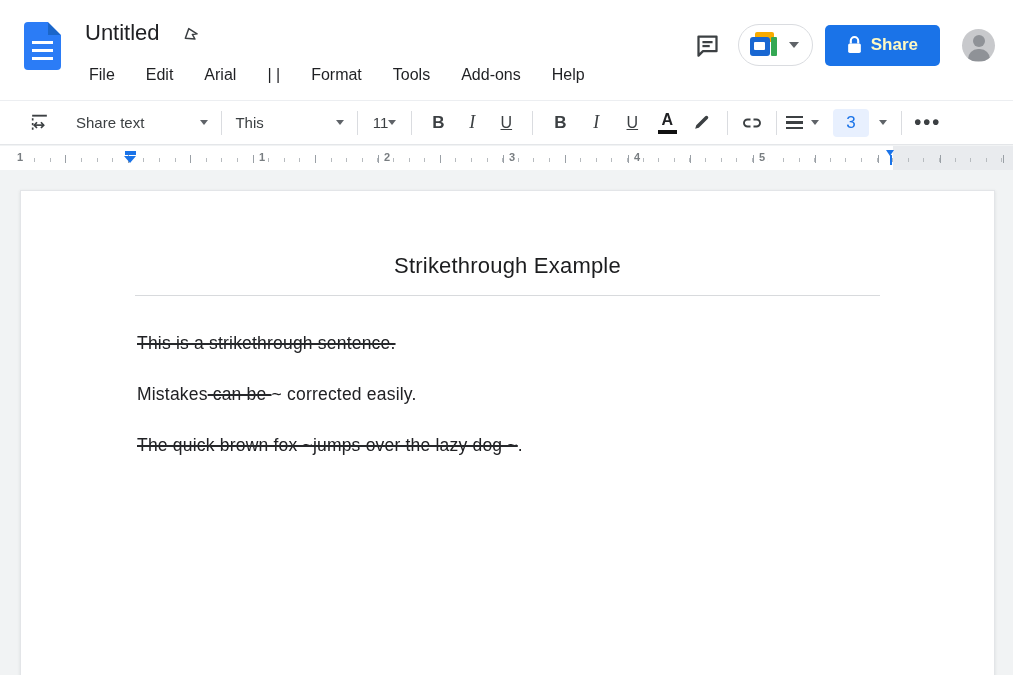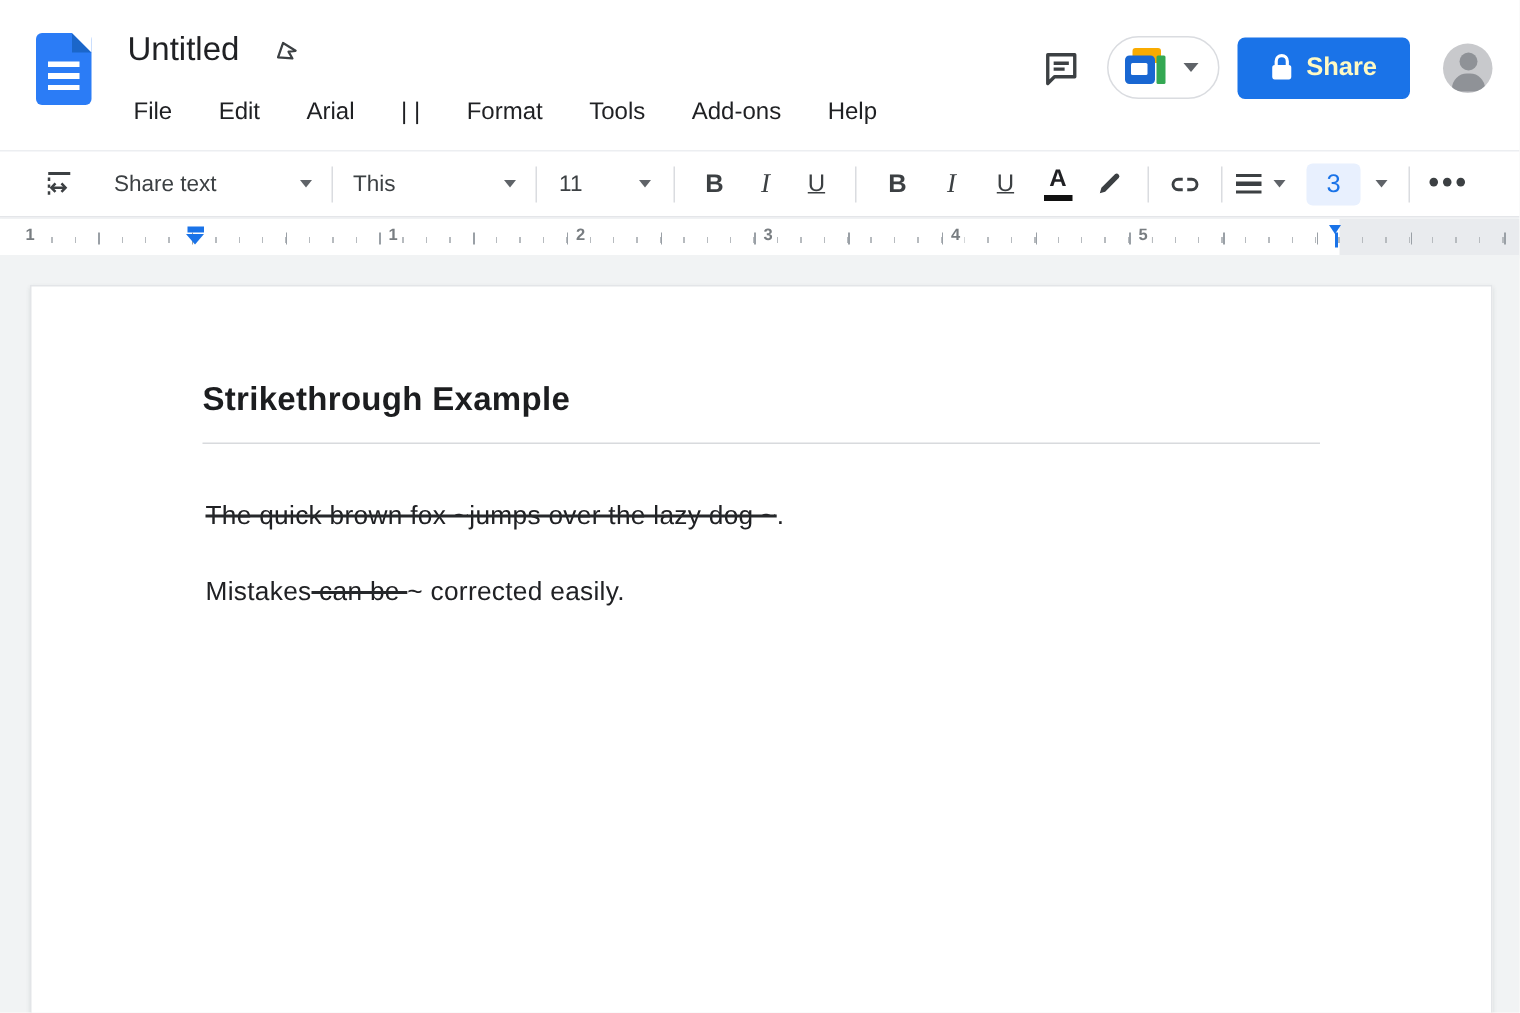--- a/index.html
+++ b/index.html
@@ -37,21 +37,21 @@
 
   
   .toolbar { position:absolute; top:100px; left:0; right:0; height:45px; background:#fff; border-top:1px solid #eceef1; border-bottom:1px solid #e4e6e9; display:flex; align-items:center; color:#3c4043; }
   .tsep { width:1px; height:24px; background:#dadce0; margin:0 9px; }
   .tbtn { display:flex; align-items:center; justify-content:center; height:32px; min-width:30px; border-radius:4px; cursor:pointer; }
   .glyph-b { font-weight:700; font-size:17px; }
   .glyph-i { font-family:"Liberation Serif","DejaVu Serif",serif; font-style:italic; font-size:18px; }
   .glyph-u { font-size:16px; text-decoration:underline; }
   .style-dd { display:flex; align-items:center; gap:56px; font-size:15px; padding:0 4px; cursor:pointer; }
   .font-dd { display:flex; align-items:center; gap:72px; font-size:15px; padding:0 4px; cursor:pointer; }
-  .size-dd { display:flex; align-items:center; gap:38px; font-size:15px; padding:0 6px; cursor:pointer; }
+  .size-dd { display:flex; align-items:center; font-size:15px; padding:0 6px; cursor:pointer; }
   .a-color { display:flex; flex-direction:column; align-items:center; line-height:1; cursor:pointer; }
   .a-color .a { font-size:16px; font-weight:700; color:#202124; }
   .a-color .bar { width:19px; height:4px; background:#111; margin-top:2px; }
   .bars { display:flex; flex-direction:column; gap:3px; }
   .bars i { display:block; width:17px; height:2.5px; background:#3c4043; }
   .spacing-btn { display:flex; align-items:center; gap:10px; cursor:pointer; }
   .spacing-chip { background:#e8f0fe; border-radius:4px; padding:4px 13px; color:#1a73e8; font-size:17px; font-weight:500; }
   .more-dots { font-size:20px; font-weight:700; letter-spacing:2px; color:#3c4043; cursor:pointer; }
 
   
@@ -65,21 +65,21 @@
   .indent-marker { position:absolute; left:124px; top:5px; width:13px; height:14px; cursor:pointer; }
   .indent-marker .rect { position:absolute; left:1px; top:0; width:11px; height:4px; background:#1a73e8; }
   .indent-marker .tri { position:absolute; left:0; top:5px; width:0; height:0; border-left:6.5px solid transparent; border-right:6.5px solid transparent; border-top:7px solid #1a73e8; }
   .right-indent-marker { position:absolute; left:886px; top:4px; width:10px; height:16px; cursor:pointer; }
   .right-indent-marker .tri { position:absolute; left:0; top:0; width:0; height:0; border-left:4.5px solid transparent; border-right:4.5px solid transparent; border-top:6px solid #1a73e8; }
   .right-indent-marker .stem { position:absolute; left:4px; top:5px; width:1.6px; height:10px; background:#1a73e8; }
 
   
   .canvas { position:absolute; top:170px; left:0; right:0; bottom:0; background:#f1f3f4; }
   .page { position:absolute; left:20px; top:20px; width:975px; height:520px; background:#fff; border:1px solid #e3e5e8; box-shadow:0 1px 3px rgba(60,64,67,.12); }
-  .doc-head { margin:62px 114px 0; text-align:left; font-size:22px; font-weight:700; color:#1c1d1f; letter-spacing:.2px; }
+  .doc-head { margin:62px 114px 0; text-align:center; font-size:22px; font-weight:400; color:#1c1d1f; letter-spacing:.2px; }
   .doc-divider { margin:16px 114px 0 114px; height:1px; background:#d8dadd; }
   .doc-body { margin:35px 114px 0 116px; }
   .doc-line { font-size:17.5px; color:#202124; margin-bottom:27px; line-height:24px; letter-spacing:.2px; }
   .strike { text-decoration:line-through; text-decoration-thickness:2px; text-decoration-color:#26282b; }
 </style>
 </head>
 <body>
 
 <div class="topbar">
   <div class="docs-logo">
@@ -221,17 +221,18 @@
     <span class="tri"></span>
     <span class="stem"></span>
   </div>
 </div>
 
 <div class="canvas">
   <div class="page">
     <div class="doc-head">Strikethrough Example</div>
     <div class="doc-divider"></div>
     <div class="doc-body">
+        <p class="doc-line"><span class="strike">This is a strikethrough sentence.</span></p>
+        <p class="doc-line"><span>Mistakes</span><span class="strike"> can be </span><span>~ corrected easily.</span></p>
         <p class="doc-line"><span class="strike">The quick brown fox ~jumps over the lazy dog ~</span><span>.</span></p>
-        <p class="doc-line"><span>Mistakes</span><span class="strike"> can be </span><span>~ corrected easily.</span></p>
       </div>
   </div>
 </div>
 
 </body></html>

